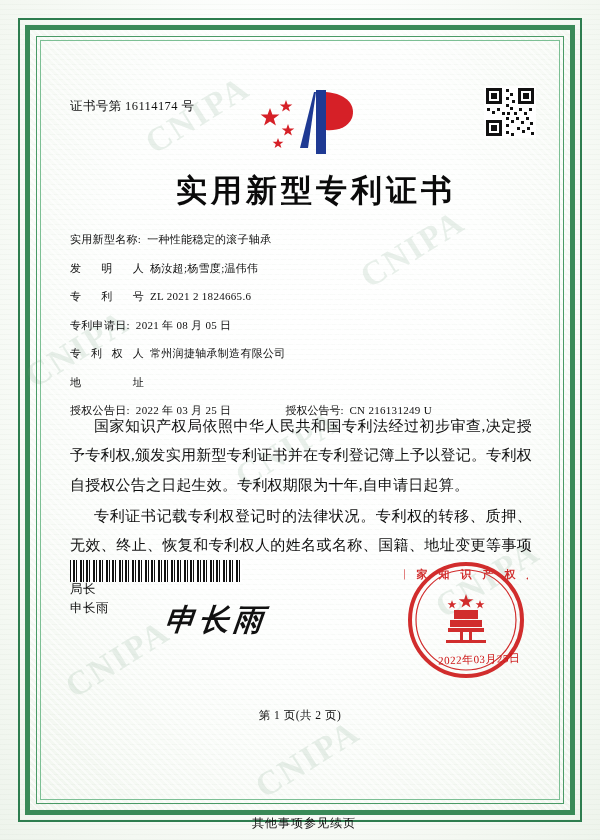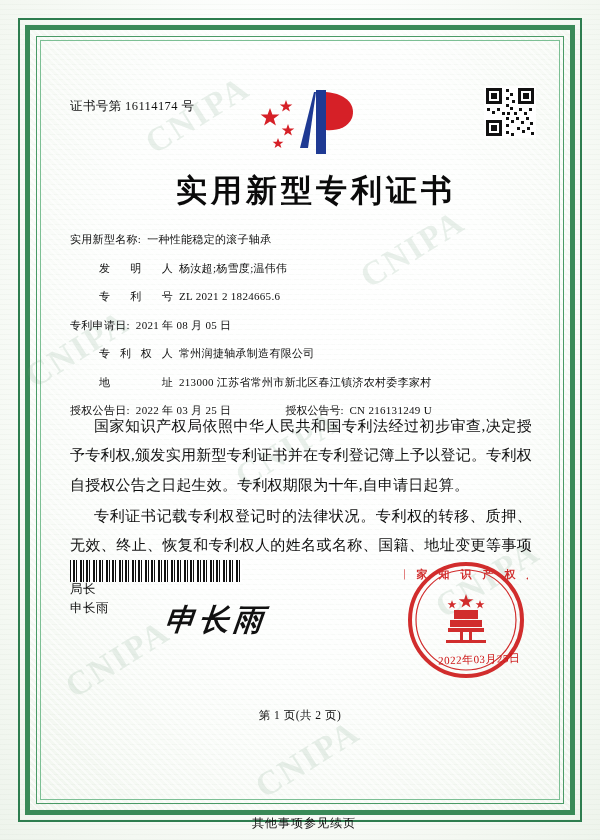--- a/index.html
+++ b/index.html
@@ -170,21 +170,20 @@
   }
   .field-label {
     white-space: nowrap;
     letter-spacing: .3px;
   }
   .field-label.spread {
     display: inline-block;
     width: 74px;
     text-align: justify;
     text-align-last: justify;
-    margin-left: 29px;
   }
   .field-value {
     margin-left: 6px;
     letter-spacing: .3px;
   }
   .field-row.two-col .second-label {
     margin-left: 26px;
     white-space: nowrap;
     padding-left: 28px;
   }
@@ -394,21 +393,20 @@
       <div class="field-row">
         <span class="field-label">专利申请日:</span>
         <span class="field-value">2021 年 08 月 05 日</span>
       </div>
       <div class="field-row">
         <span class="field-label spread">专利权人</span>
         <span class="field-value">常州润捷轴承制造有限公司</span>
       </div>
       <div class="field-row">
         <span class="field-label spread">地址</span>
-        <span class="field-value">213000 江苏省常州市新北区春江镇济农村委李家村</span>
       </div>
       <div class="field-row two-col">
         <span class="field-label">授权公告日:</span>
         <span class="field-value">2022 年 03 月 25 日</span>
         <span class="second-label">授权公告号:</span>
         <span class="field-value">CN 216131249 U</span>
       </div>
     </div>
 
     <div class="paragraphs">

